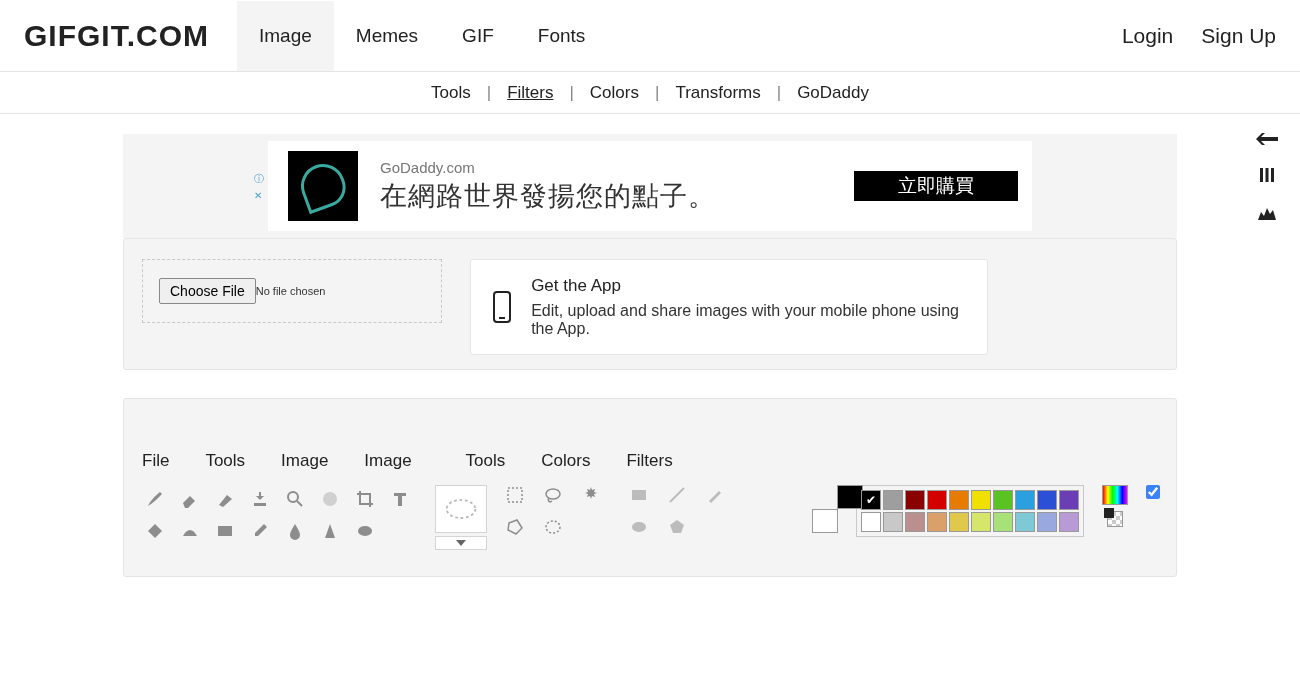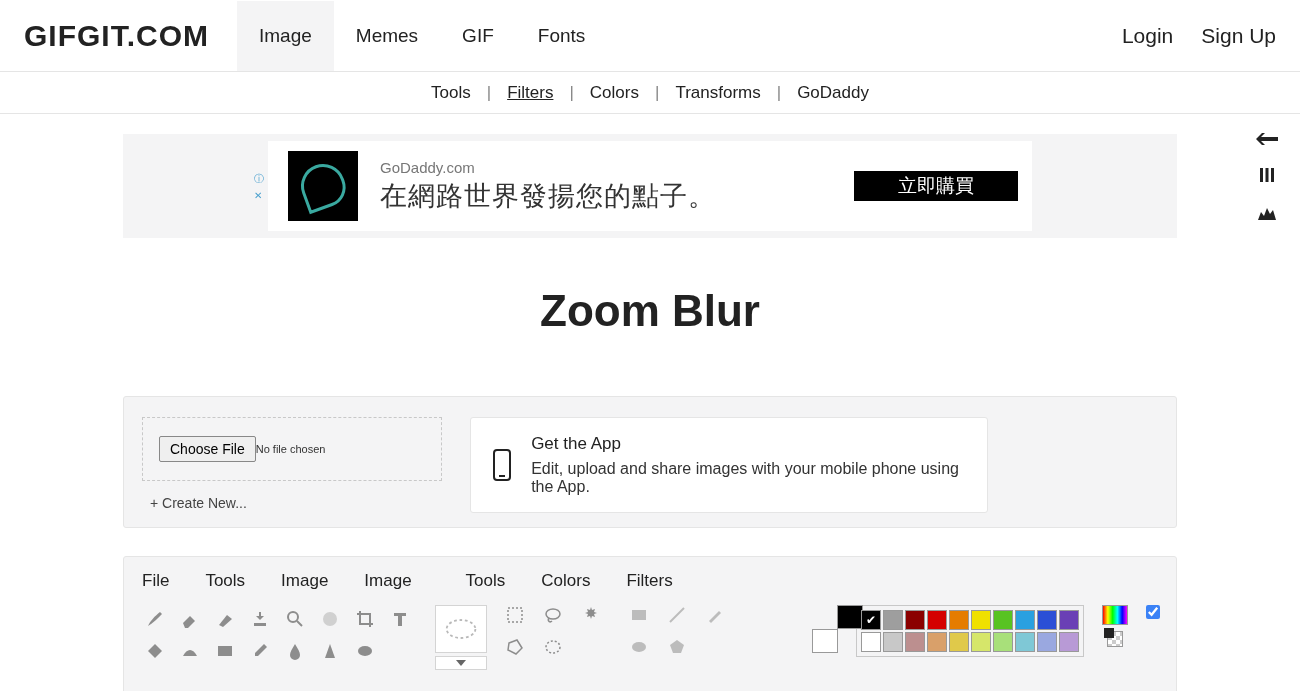--- a/index.html
+++ b/index.html
@@ -50,21 +50,21 @@
   .create-new { font-size: 14px; color: #444; margin-top: 14px; padding-left: 8px; cursor: pointer; }
   .app-card { background: #fff; border: 1px solid #e5e5e5; border-radius: 3px; flex: 1; max-width: 518px; padding: 16px 22px; display: flex; align-items: center; gap: 20px; }
   .phone-icon { width: 20px; height: 32px; border: 2.5px solid #222; border-radius: 4px; position: relative; }
   .phone-icon::after { content: ""; position: absolute; bottom: 2px; left: 50%; transform: translateX(-50%); width: 6px; height: 2px; background: #222; }
   .app-title { font-size: 17px; margin-bottom: 6px; }
   .app-desc { font-size: 16px; color: #333; }
   
   
   .editor { background: #f4f4f5; border: 1px solid #e5e5e5; border-radius: 3px; margin-top: 28px; padding: 12px 16px 26px; position: relative; }
   .editor-menubar { display: flex; gap: 36px; padding: 2px 2px 14px; font-size: 17px; }
-  .editor-menubar span { cursor: pointer; }
+  .editor-menubar span { cursor: pointer; margin-top: 38px; }
   
   .editor-body { display: flex; gap: 18px; align-items: flex-start; }
   
   .tool-grid { display: grid; grid-template-columns: repeat(8, 30px); grid-auto-rows: 28px; gap: 4px 5px; }
   .tool-grid .ti { display: flex; align-items: center; justify-content: center; color: #888; cursor: pointer; }
   .tool-grid .ti svg, .ti svg { width: 20px; height: 20px; fill: #8d8d8d; }
   
   .brush-panel { display: flex; flex-direction: column; align-items: center; gap: 3px; margin-left: 2px; }
   .brush-preview { width: 52px; height: 48px; border: 1px solid #d4d4d4; background: #fff; display:flex; align-items:center; justify-content:center; }
   .brush-preview svg { width: 36px; height: 28px; fill: none; stroke: #b9b9b9; stroke-width: 2; stroke-dasharray: 3 3; }
@@ -152,29 +152,27 @@
           <div class="ad-heart"></div>
         </div>
       <div class="ad-text">
         <div class="ad-source">GoDaddy.com</div>
         <div class="ad-title">在網路世界發揚您的點子。</div>
       </div>
       <div class="ad-cta">立即購買</div>
     </div>
   </div>
 
-  <h1 class="page-title">Zoom Blur</h1>
 
   <div class="upload-panel">
     <div class="upload-left">
       <div class="dropzone">
         <button class="choose-btn">Choose File</button>
         <span class="nofile">No file chosen</span>
       </div>
-      <div class="create-new">+ Create New...</div>
     </div>
     <div class="app-card">
       <div class="phone-icon"></div>
       <div>
         <div class="app-title">Get the App</div>
         <div class="app-desc">Edit, upload and share images with your mobile phone using the App.</div>
       </div>
     </div>
   </div>
 

